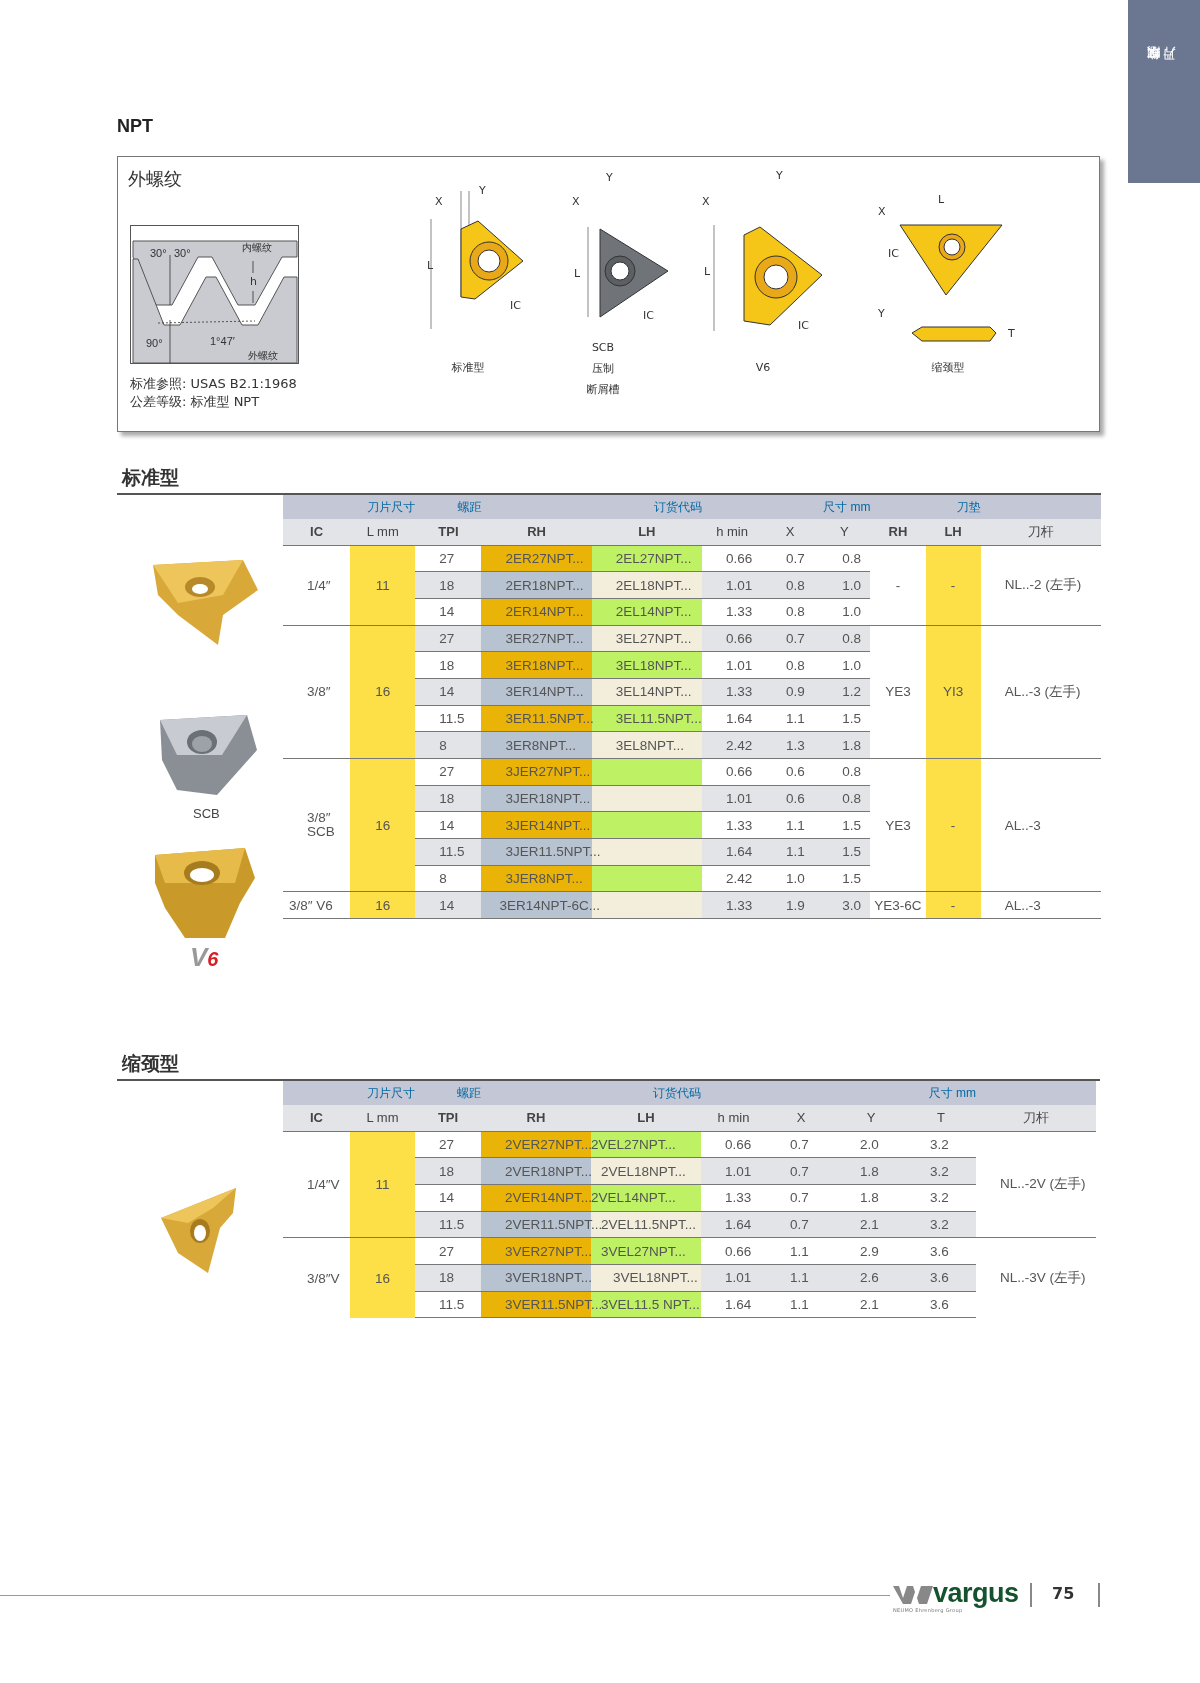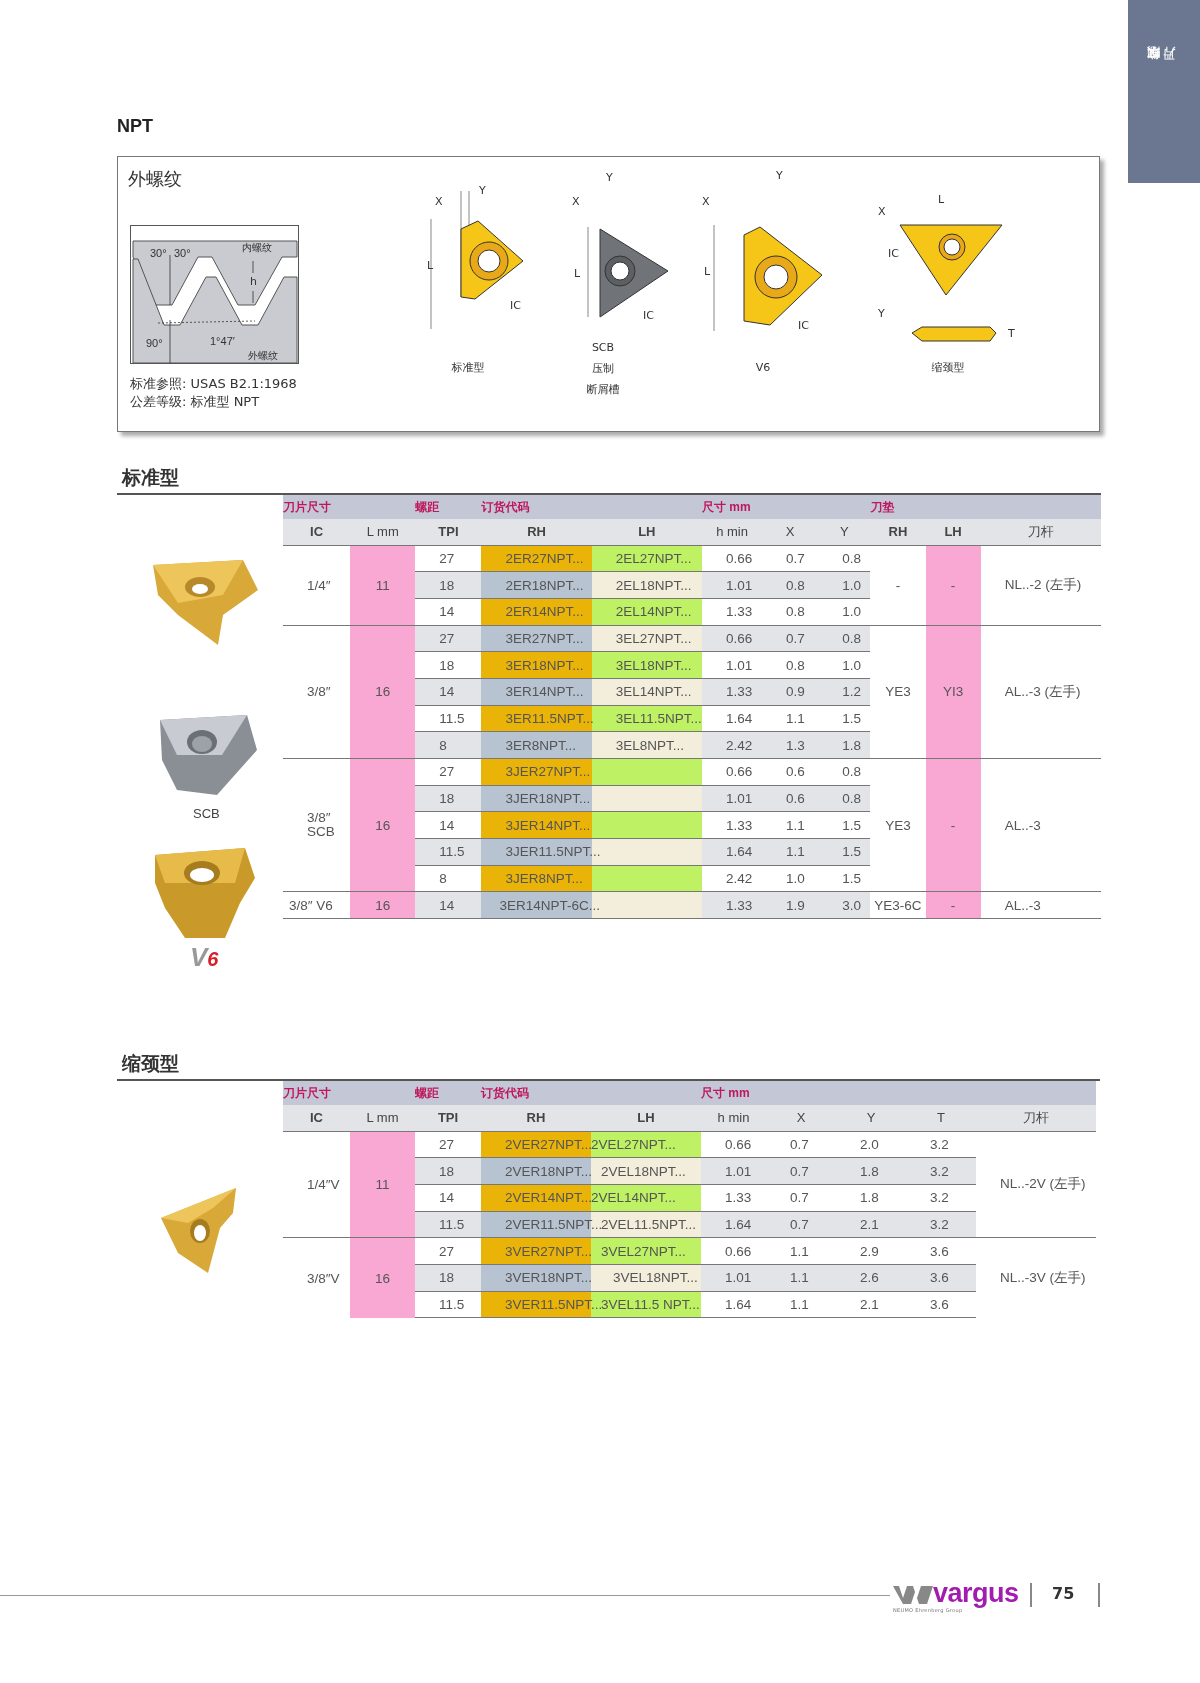--- a/index.html
+++ b/index.html
@@ -8,39 +8,39 @@
   .side-tab-text { position: absolute; left: 18px; top: 70px; writing-mode: vertical-rl; transform: rotate(180deg); color: #fff; font-size: 13px; line-height: 16px; text-align: center; }
   .page-title { position: absolute; left: 117px; top: 116px; font-size: 18px; font-weight: bold; color: #222; font-family: "Liberation Sans", sans-serif; }
   .diagram-box { position: absolute; left: 117px; top: 156px; width: 983px; height: 276px; border: 1.5px solid #777; box-shadow: 4px 4px 4px #aaa; background: #fff; }
   .diagram-box .box-title { position: absolute; left: 10px; top: 10px; font-size: 18px; color: #333; }
   .std-ref { position: absolute; left: 12px; top: 218px; font-size: 13px; line-height: 18px; color: #333; }
   .fig-caption { position: absolute; font-size: 11px; color: #333; text-align: center; line-height: 21px; }
   .section-title { position: absolute; left: 122px; font-size: 19px; font-weight: bold; color: #333; }
   .section-rule { position: absolute; left: 117px; width: 983px; height: 2px; background: #555; }
   table.spec { position: absolute; left: 283px; border-collapse: collapse; font-family: "Liberation Sans", sans-serif; font-size: 13.5px; color: #555; table-layout: fixed; }
   table.spec td, table.spec th { height: 26.7px; padding: 0; font-weight: normal; text-align: left; vertical-align: middle; white-space: nowrap; }
-  table.spec tr.grp th { background: #c4c7d6; color: #be185d; font-size: 12px; height: 25px; text-align: left; border-top: 2px solid #555; font-weight: bold; }
+  table.spec tr.grp th { background: #c4c7d6; color: #0369a1; font-size: 12px; height: 25px; text-align: right; border-top: 2px solid #555; }
   table.spec tr.sub th { background: #e2e4e8; color: #444; font-size: 13px; height: 26px; text-align: center; border-bottom: 1.5px solid #777; }
   table.spec tr.sub th.b { font-weight: bold; }
   .c { text-align: center !important; }
   .pl { padding-left: 24px !important; }
-  .shade { background: #f9a8d4; }
+  .shade { background: #fde047; }
   .rh { background: #eab308; }
   .rh.dk { background: #b8c3d2; }
   .lh { background: #bef264; }
   .lh.dk { background: #f3eedc; }
   .dimdk { background: #e2e4e8; }
   .rowline td.r { border-top: 1.5px solid #777; }
   .grpline td { border-top: 1.5px solid #777; }
   .lastrow td { border-bottom: 1.5px solid #777; }
   .img-insert { position: absolute; }
   .img-label { position: absolute; font-size: 13px; color: #444; font-family: "Liberation Sans", sans-serif; }
   .footer-line { position: absolute; left: 0; top: 1595px; width: 890px; height: 1px; background: #999; }
   .logo { position: absolute; left: 893px; top: 1582px; }
-  .logo-text { position: absolute; left: 40px; top: -4px; font-size: 27px; font-weight: bold; color: #a21caf; font-family: "Liberation Sans", sans-serif; letter-spacing: -0.5px; text-align: right; }
+  .logo-text { position: absolute; left: 40px; top: -4px; font-size: 27px; font-weight: bold; color: #14532d; font-family: "Liberation Sans", sans-serif; letter-spacing: -0.5px; text-align: right; }
   .logo-sub { position: absolute; left: 0px; top: 25px; font-size: 5px; color: #777; letter-spacing: 0.3px; white-space: nowrap; }
   .vsep { position: absolute; width: 1.5px; height: 24px; background: #888; top: 1583px; }
   .page-num { position: absolute; left: 1052px; top: 1584px; font-size: 16px; font-weight: bold; color: #333; }
 </style>
 </head>
 <body>
 
 <div class="side-tab">
   <div class="side-tab-text">
     <div>螺纹车削</div>

